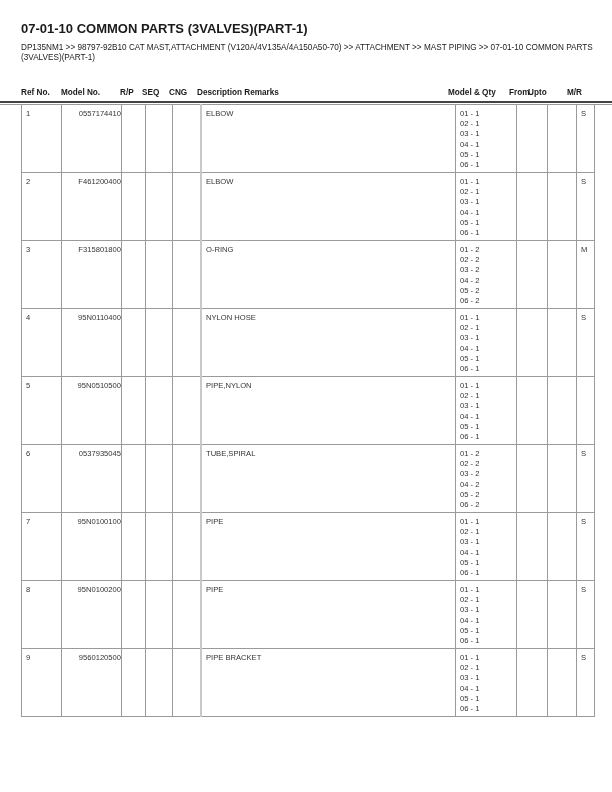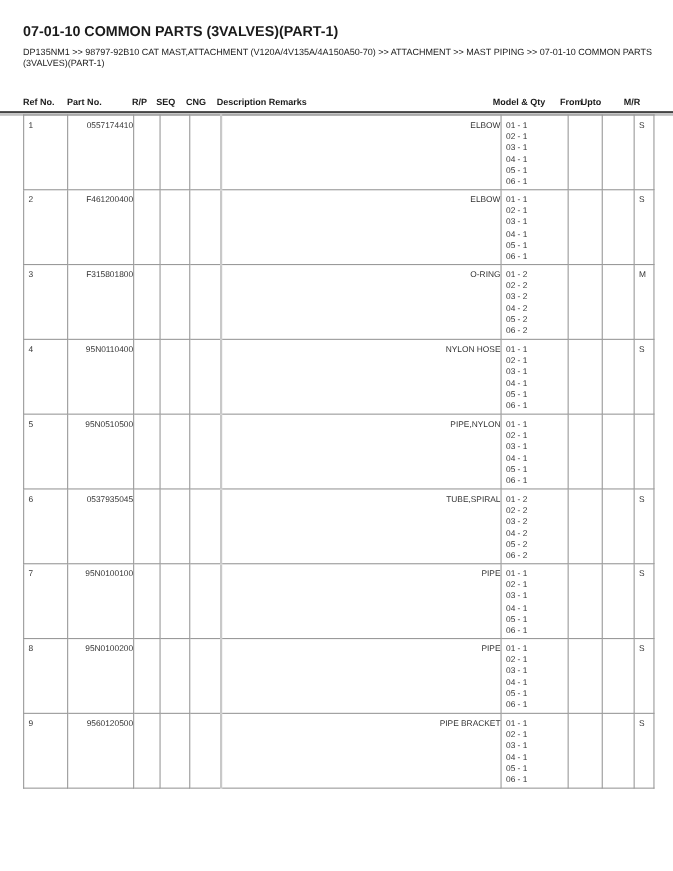--- a/index.html
+++ b/index.html
@@ -5,33 +5,33 @@
   html, body { margin:0; padding:0; background:#ffffff; }
   body { width:612px; height:792px; position:relative; font-family:"Liberation Sans", sans-serif; color:#222; overflow:hidden; }
   .title { position:absolute; left:21px; top:21px; font-size:13px; font-weight:bold; color:#1a1a1a; }
   .breadcrumb { position:absolute; left:21px; top:43px; width:575px; font-size:8.2px; font-weight:normal; line-height:10px; color:#1a1a1a; }
   .hdr { position:absolute; top:88px; font-size:8.2px; font-weight:bold; color:#1a1a1a; white-space:nowrap; }
   .hdr-rule { position:absolute; left:0; top:101px; width:612px; height:2px; background:#444; }
   .hdr-rule2 { position:absolute; left:0; top:103.5px; width:612px; height:1px; background:#999; }
   table.parts { position:absolute; left:21px; top:104px; border-collapse:collapse; table-layout:fixed; }
   table.parts td { border:1px solid #9a9a9a; vertical-align:top; font-size:7.6px; padding:4px 0 0 4px; height:63px; color:#333; }
   td.c-ref { width:35px; } td.c-part { width:55px;text-align:right; } td.c-rp { width:19px; } td.c-seq { width:22px; }
-  td.c-cng { width:23px; border-right:2px solid #c8c8c8 !important; } td.c-desc { width:249px;text-align:right; }
+  td.c-cng { width:23px; border-right:2px solid #c8c8c8 !important; } td.c-desc { width:249px; }
   td.c-model { width:56px; line-height:10.2px;margin-top:20px; } td.c-from { width:26px; } td.c-upto { width:24px; } td.c-mr { width:13px; }
   .line { display:block; }
 </style>
 </head>
 <body>
 
 <div class="title">07-01-10 COMMON PARTS (3VALVES)(PART-1)</div>
 <div class="breadcrumb">DP135NM1 &gt;&gt; 98797-92B10 CAT MAST,ATTACHMENT (V120A/4V135A/4A150A50-70) &gt;&gt; ATTACHMENT &gt;&gt; MAST PIPING &gt;&gt; 07-01-10 COMMON PARTS (3VALVES)(PART-1)</div>
 
 <div>
   <span class="hdr" style="left:21px">Ref No.</span>
-  <span class="hdr" style="left:61px">Part No.</span>
+  <span class="hdr" style="left:61px">Model No.</span>
   <span class="hdr" style="left:120px">R/P</span>
   <span class="hdr" style="left:142px">SEQ</span>
   <span class="hdr" style="left:169px">CNG</span>
   <span class="hdr" style="left:197px">Description Remarks</span>
   <span class="hdr" style="left:448px">Model &amp; Qty</span>
   <span class="hdr" style="left:509px">From</span>
   <span class="hdr" style="left:528px">Upto</span>
   <span class="hdr" style="left:567px">M/R</span>
 </div>
 <div class="hdr-rule"></div>

